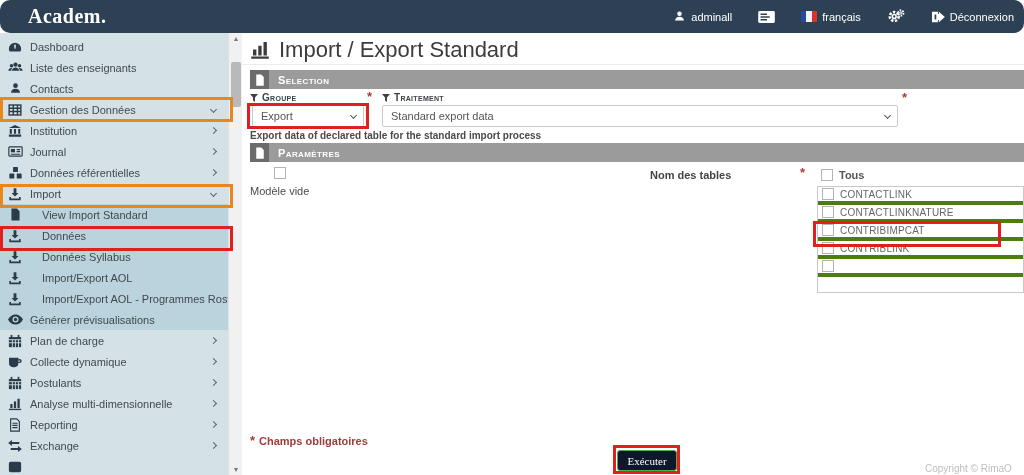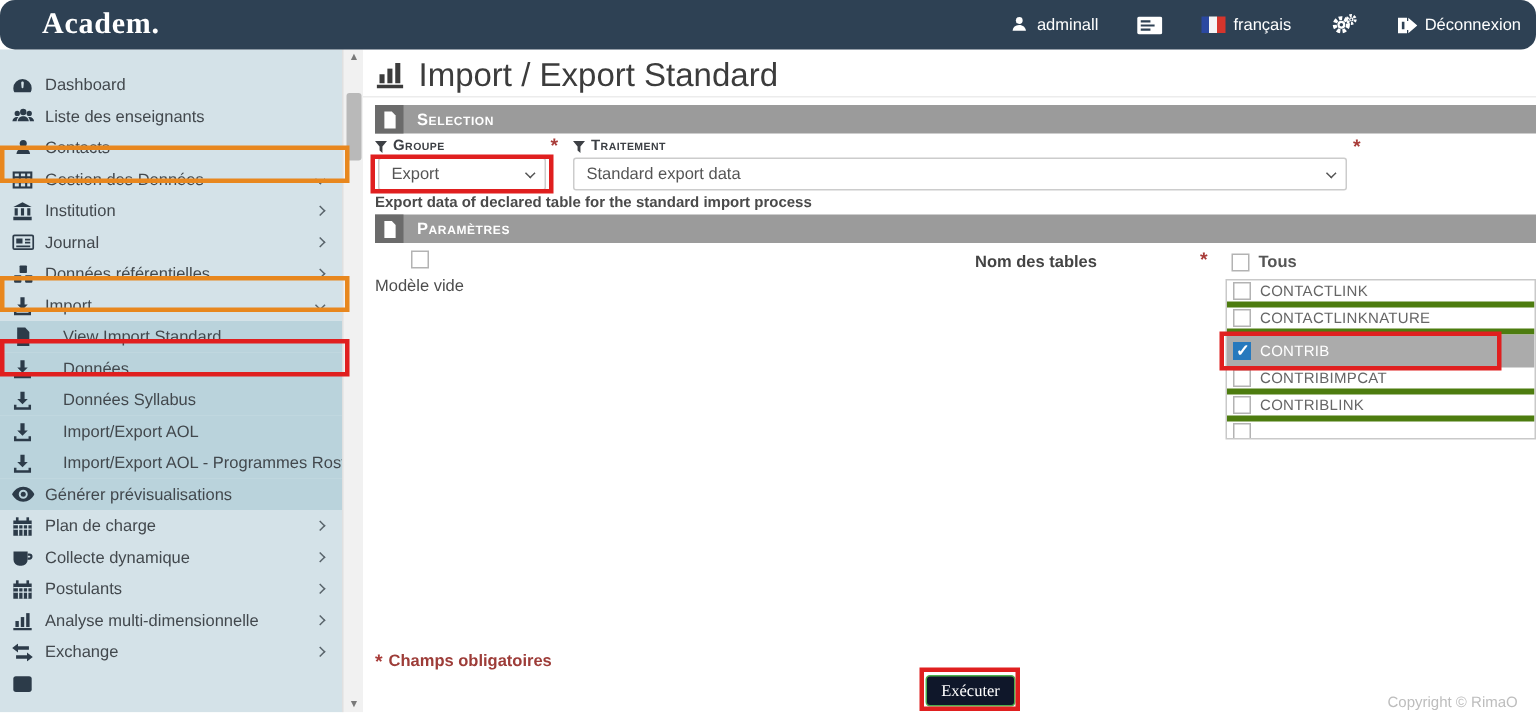--- a/index.html
+++ b/index.html
@@ -15,21 +15,21 @@
   .logo { margin-left:28px; color:#fff; font-family:"Liberation Serif", serif;
           font-weight:bold; font-size:20px; letter-spacing:.5px; }
   .topbar-right { display:flex; align-items:center; gap:26px; margin-right:10px;
                   color:#fff; font-size:11px; }
   .tb-item { display:flex; align-items:center; gap:5px; cursor:pointer; }
   .flag { width:16px; height:11px; display:inline-block;
           background:linear-gradient(90deg,#2b48a0 33%,#f4f4f4 33%,#f4f4f4 66%,#d6352c 66%); }
 
   
   .sidebar { position:absolute; top:33px; left:0; width:228px; bottom:0;
-             background:#d4e2e8; overflow:hidden; padding-top:13px; }
+             background:#d4e2e8; overflow:hidden; padding-top:3px; }
   .side-item { height:21px; display:flex; align-items:center; font-size:11px;
                color:#42484d; position:relative; cursor:pointer; }
   .side-item.subbg { background:#bad3dc; }
   .side-icon { width:30px; display:flex; justify-content:center; align-items:center; flex:0 0 30px; }
   .side-label { white-space:nowrap; }
   .side-item.indent .side-label { margin-left:12px; }
   .chev { position:absolute; right:12px; width:5px; height:5px;
           border-right:1.4px solid #5a646b; border-bottom:1.4px solid #5a646b; }
   .chev.right { transform:rotate(-45deg); }
   .chev.down  { transform:rotate(45deg); }
@@ -341,20 +341,30 @@
             <path d="M1 13.4h14V15H1z"></path>
             <rect x="2.6" y="8" width="2.6" height="4.6"></rect>
             <rect x="6.7" y="5" width="2.6" height="7.6"></rect>
             <rect x="10.8" y="2" width="2.6" height="10.6"></rect>
           </svg>
       </span>
       <span class="side-label">Analyse multi-dimensionnelle</span>
       <span class="chev right"></span>
     </div>
 
+    <div class="side-item">
+      <span class="side-icon">
+        <svg width="12" height="14" viewBox="0 0 12 16" fill="none" stroke="#2c3b49" stroke-width="1.3">
+            <path d="M1 1h7l3 3v11H1z"></path>
+            <path d="M3 6h6M3 8.5h6M3 11h6"></path>
+          </svg>
+      </span>
+      <span class="side-label">Reporting</span>
+      <span class="chev right"></span>
+    </div>
 
     <div class="side-item">
       <span class="side-icon">
         <svg width="14" height="12" viewBox="0 0 16 14" class="dkfill">
             <path d="M4.5 0 0 3.5 4.5 7V4.8H13V2.2H4.5zM11.5 7 16 10.5 11.5 14v-2.2H3V9.2h8.5z"></path>
           </svg>
       </span>
       <span class="side-label">Exchange</span>
       <span class="chev right"></span>
     </div>
@@ -453,24 +463,20 @@
         <span>Tous</span>
       </div>
       <div class="tlist">
         <div class="cb-row trow">
           <span class="cb"></span>
           <span>CONTACTLINK</span>
         </div>
         <div class="cb-row trow">
           <span class="cb"></span>
           <span>CONTACTLINKNATURE</span>
-        </div>
-        <div class="cb-row trow selected">
-          <span class="cb checked"></span>
-          <span>CONTRIB</span>
         </div>
         <div class="cb-row trow">
           <span class="cb"></span>
           <span>CONTRIBIMPCAT</span>
         </div>
         <div class="cb-row trow">
           <span class="cb"></span>
           <span>CONTRIBLINK</span>
         </div>
         <div class="cb-row trow">

